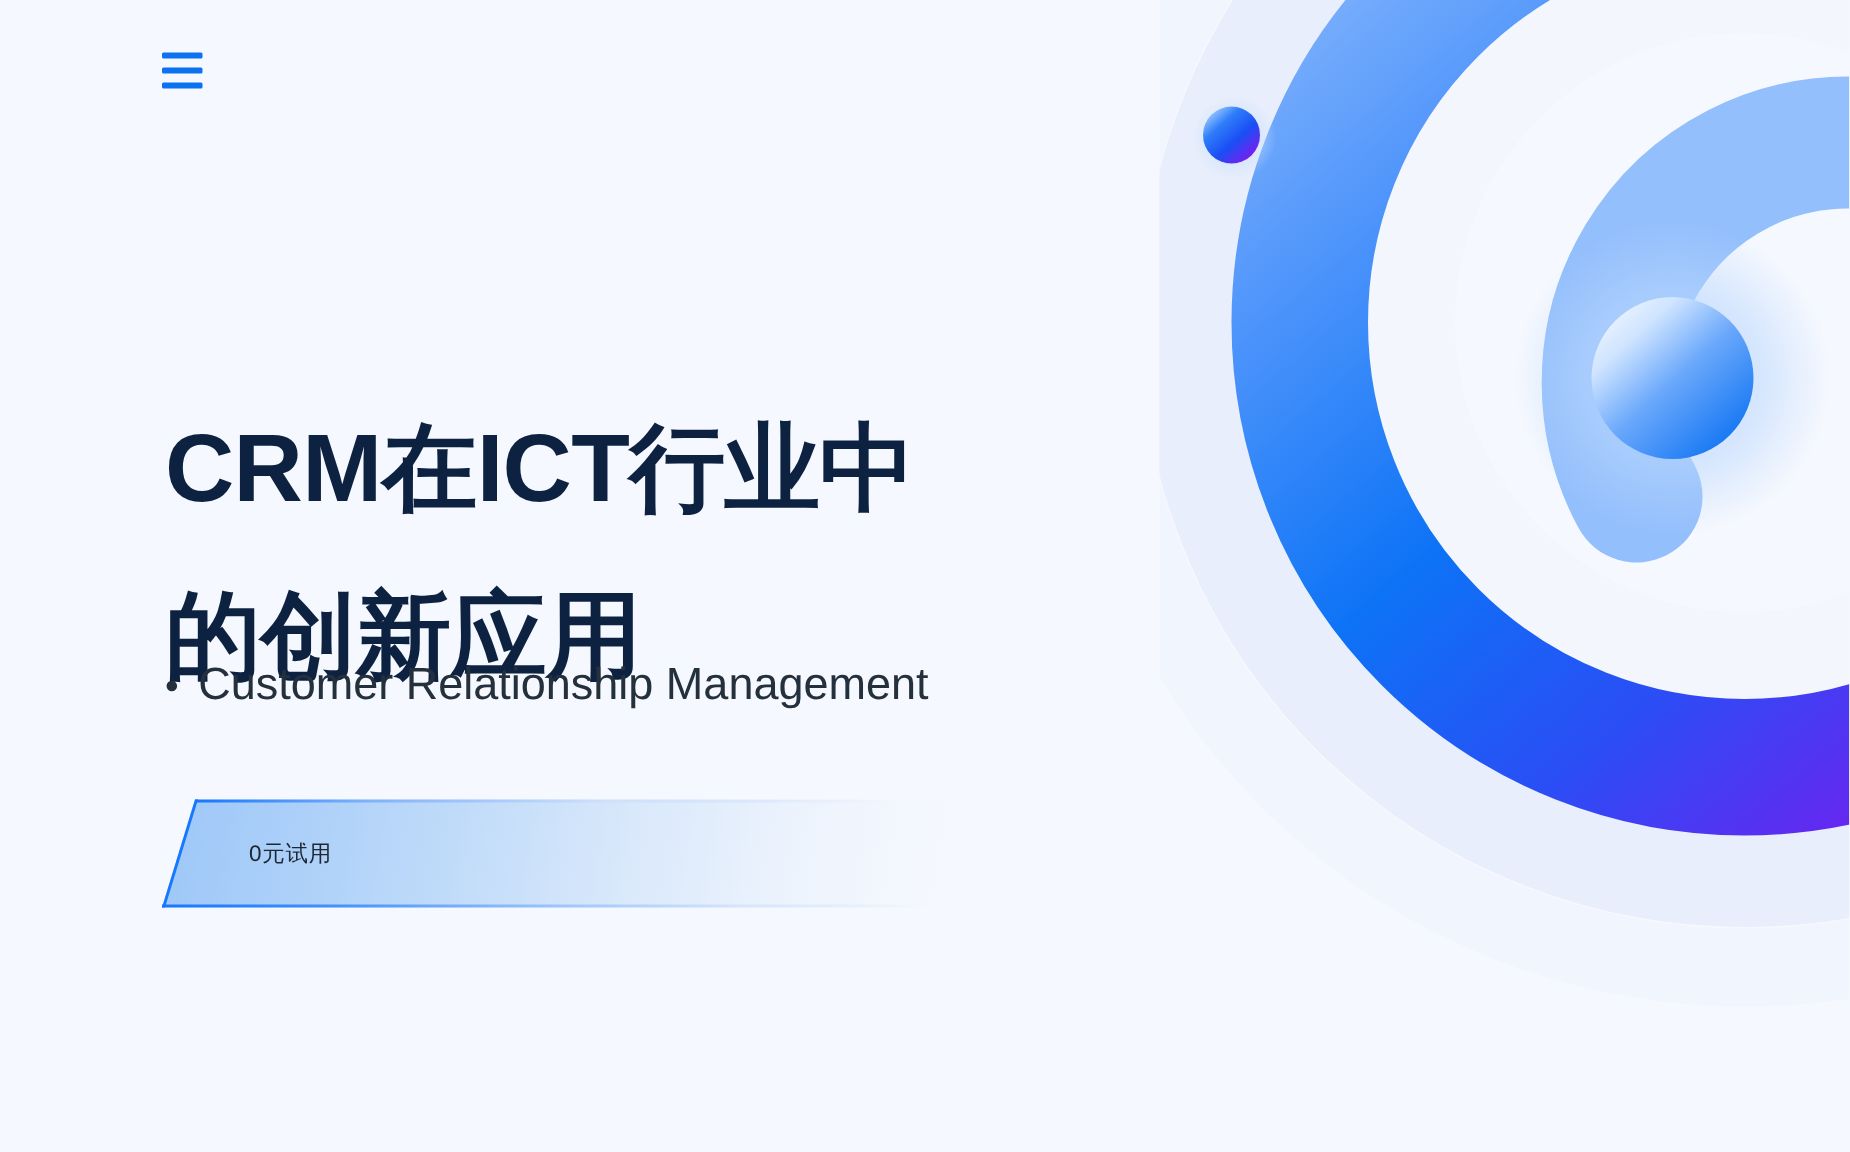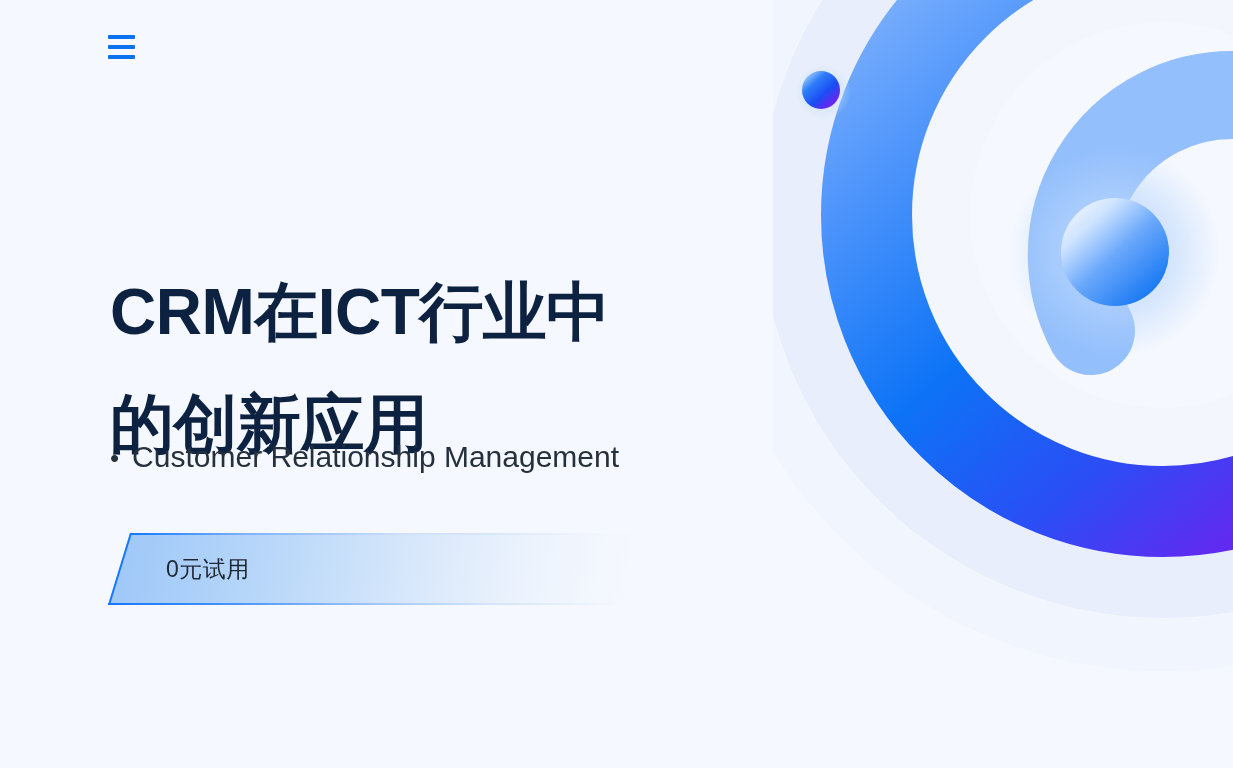--- a/index.html
+++ b/index.html
@@ -140,21 +140,21 @@
     transform-origin: left bottom;
     transform: skewX(-17deg);
   }
   .cta-label {
     position: absolute;
     left: 58px;
     top: 0;
     height: 72px;
     display: flex;
     align-items: center;
-    font-size: 23px;
+    font-size: 15px;
     color: #1f2733;
     letter-spacing: 0.5px;
   }
 </style>
 </head>
 <body>
 
 <div id="slide">
 
   <div id="decor">

